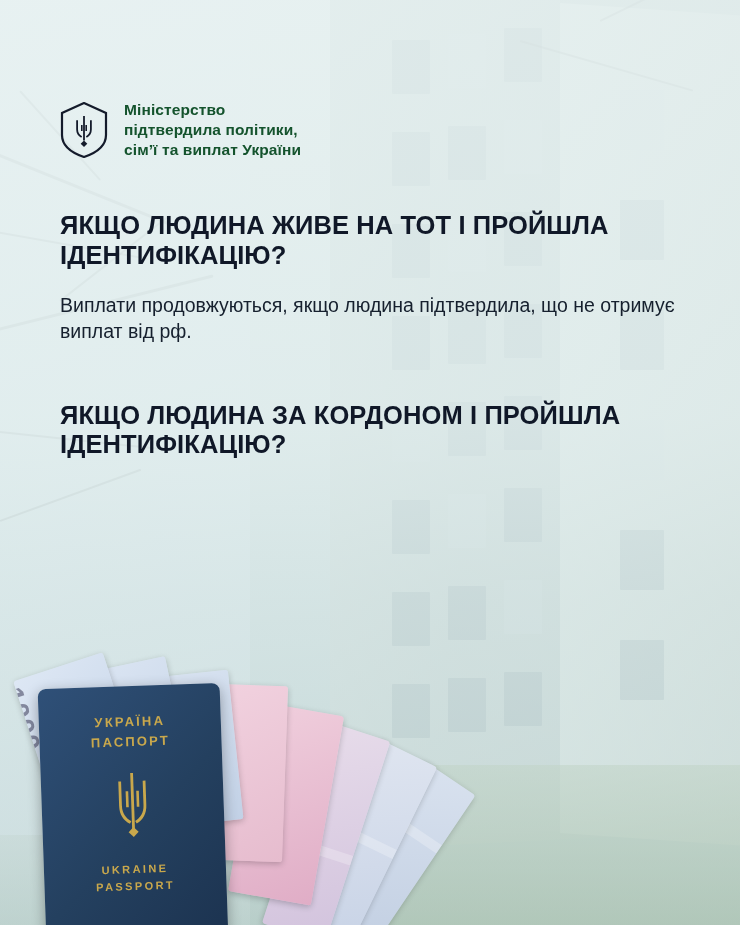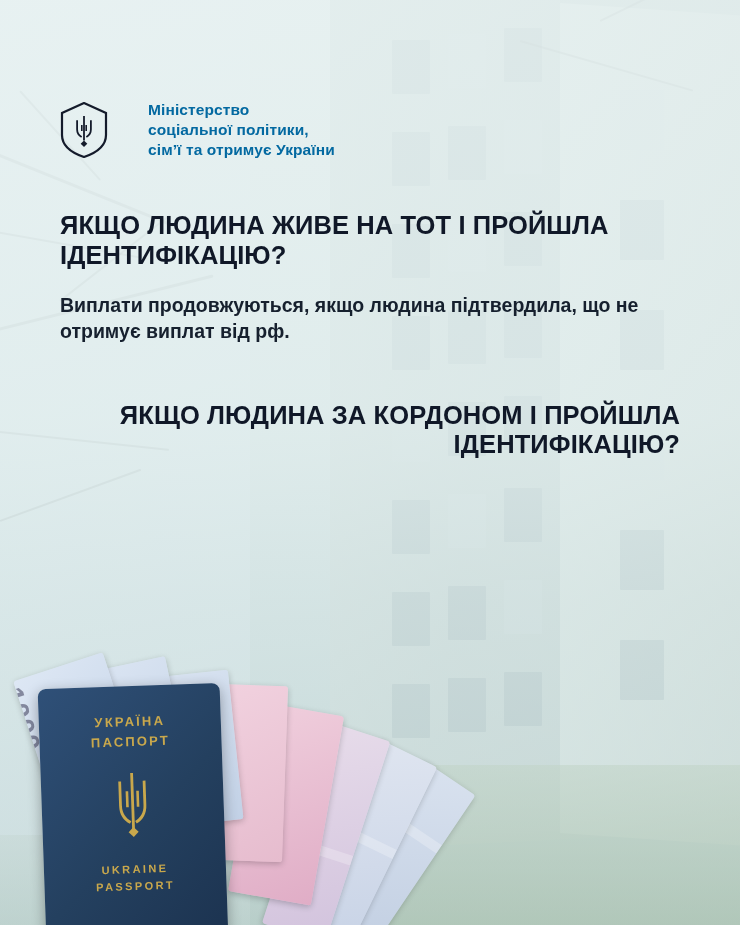--- a/index.html
+++ b/index.html
@@ -102,45 +102,44 @@
     display: flex;
     align-items: center;
     gap: 16px;
     padding-top: 100px;
   }
   .logo-mark {
     width: 48px; height: 56px;
     flex: 0 0 auto;
   }
   .logo-text {
-    color: #0369a1;
+    color: #14532d;
     font-size: 15.5px;
     font-weight: bold;
     line-height: 1.30;
     letter-spacing: 0.1px;
-    margin-left: 24px;
   }
 
   h2.q {
     color: #101828;
     font-size: 25.5px;
     font-weight: bold;
     line-height: 1.17;
     letter-spacing: 0.1px;
     text-transform: uppercase;
   }
   .q1 { margin-top: 51px; }
-  .q2 { margin-top: 56px; text-align: right; }
+  .q2 { margin-top: 56px; }
 
   p.a {
     color: #16202e;
     font-size: 19.5px;
     line-height: 1.32;
     margin-top: 22px;
-    font-weight: 700;
+    font-weight: 400;
   }
 
   
   .fg {
     position: absolute;
     left: 30px;
     bottom: 0;
     width: 420px;
     height: 350px;
   }
@@ -270,22 +269,22 @@
             <path d="M16.2 18.2 h1.8 v9.4 c0 3.1 1.6 5.2 4.1 6.6 l-0.9 1.6 c-3.1-1.7-5-4.3-5-8.2 z"></path>
             <path d="M30.0 18.2 h1.8 v9.4 c0 3.9-1.9 6.5-5 8.2 l-0.9-1.6 c2.5-1.4 4.1-3.5 4.1-6.6 z"></path>
             <path d="M21.0 23.0 h1.6 v6.0 h-1.6 z"></path>
             <path d="M25.4 23.0 h1.6 v6.0 h-1.6 z"></path>
             <path d="M24 38.4 l3.3 3.4 -3.3 3.3 -3.3-3.3 z"></path>
           </g>
         </svg>
       </div>
       <div class="logo-text">
         <div>Міністерство</div>
-        <div>соціальної політики,</div>
-        <div>сім’ї та отримує України</div>
+        <div>підтвердила політики,</div>
+        <div>сім’ї та виплат України</div>
       </div>
     </div>
 
     <h2 class="q q1">ЯКЩО ЛЮДИНА ЖИВЕ НА ТОТ І ПРОЙШЛА ІДЕНТИФІКАЦІЮ?</h2>
     <p class="a">Виплати продовжуються, якщо людина підтвердила, що не отримує виплат від рф.</p>
 
     <h2 class="q q2">ЯКЩО ЛЮДИНА ЗА КОРДОНОМ І ПРОЙШЛА ІДЕНТИФІКАЦІЮ?</h2>
 
   </div>
 

